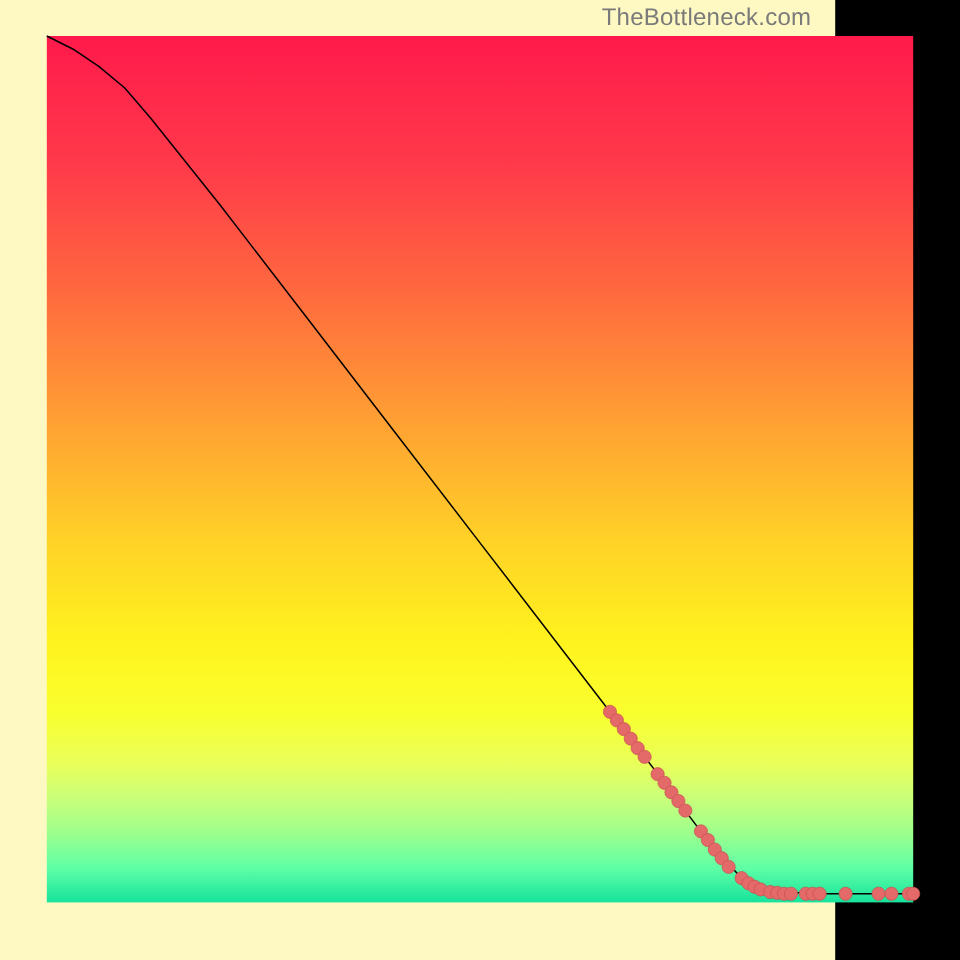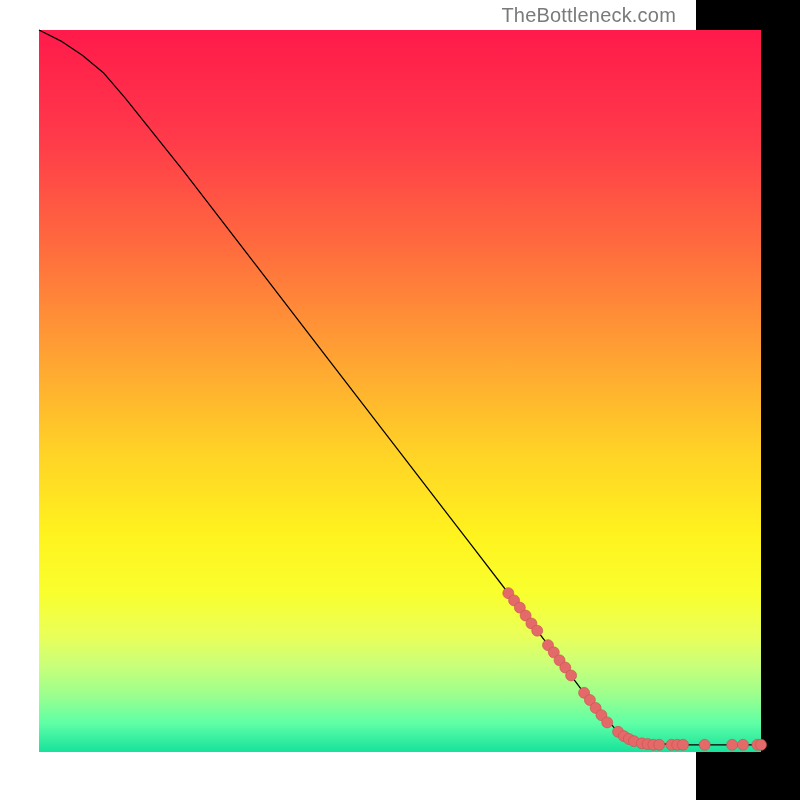--- a/index.html
+++ b/index.html
@@ -7,21 +7,21 @@
     width: 800px;
     height: 800px;
     background: #000;
     overflow: hidden;
     font-family: Arial, Helvetica, sans-serif;
   }
   .frame {
     position: relative;
     width: 696px;
     height: 800px;
-    background: #ffffff;
+    background: #fef9c3;
   }
   .attribution {
     position: absolute;
     top: 4px;
     right: 20px;
     color: #7a7a7a;
     font-size: 20px;
     font-weight: 400;
     letter-spacing: 0.2px;
   }

